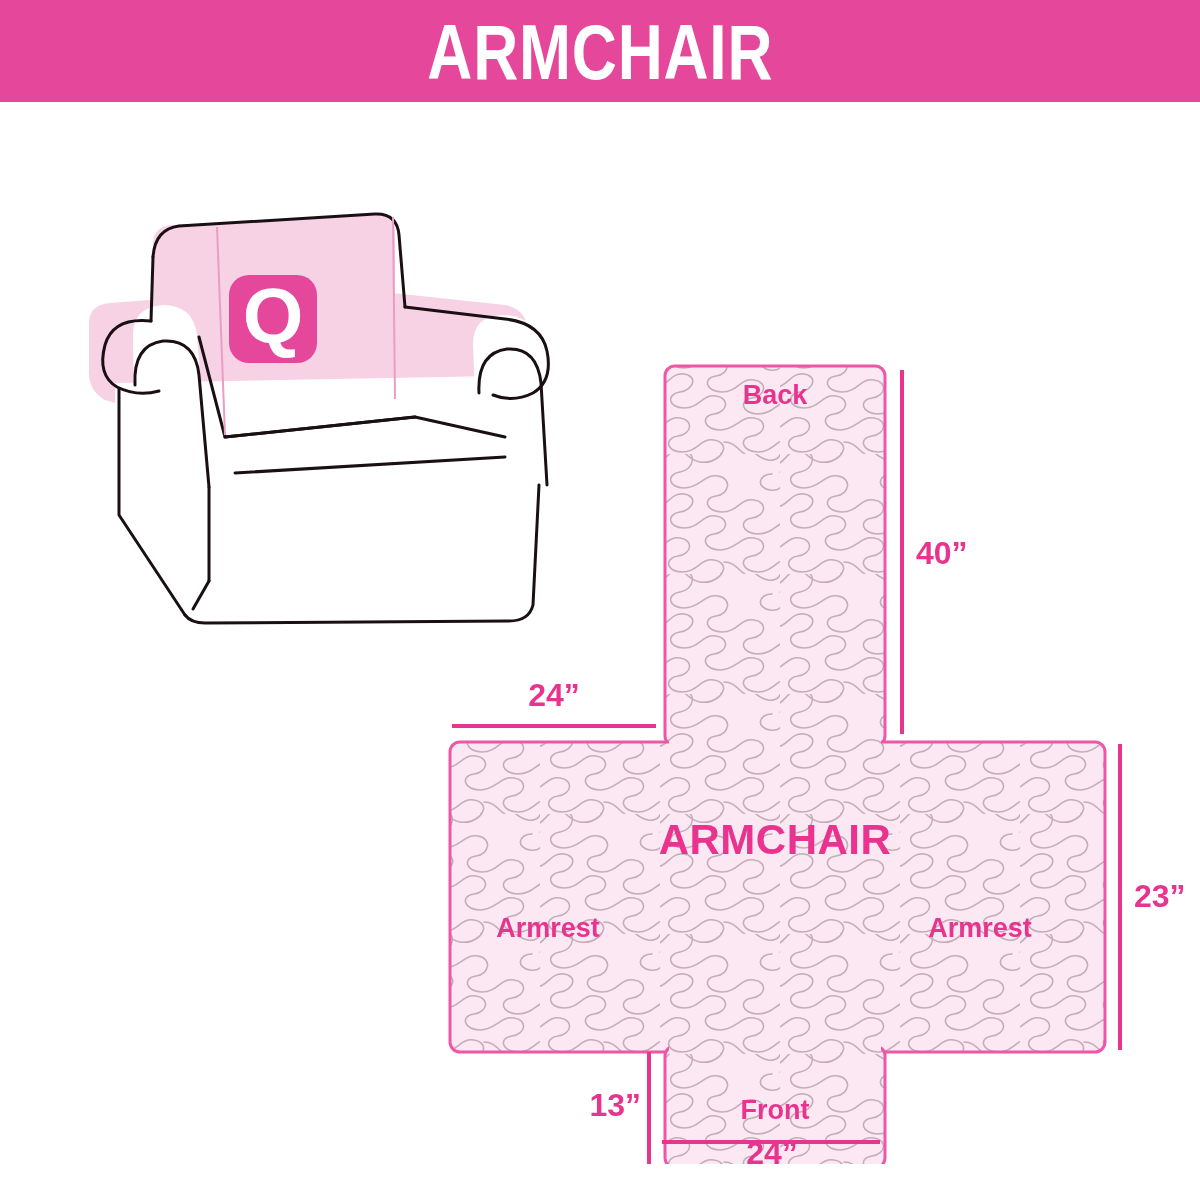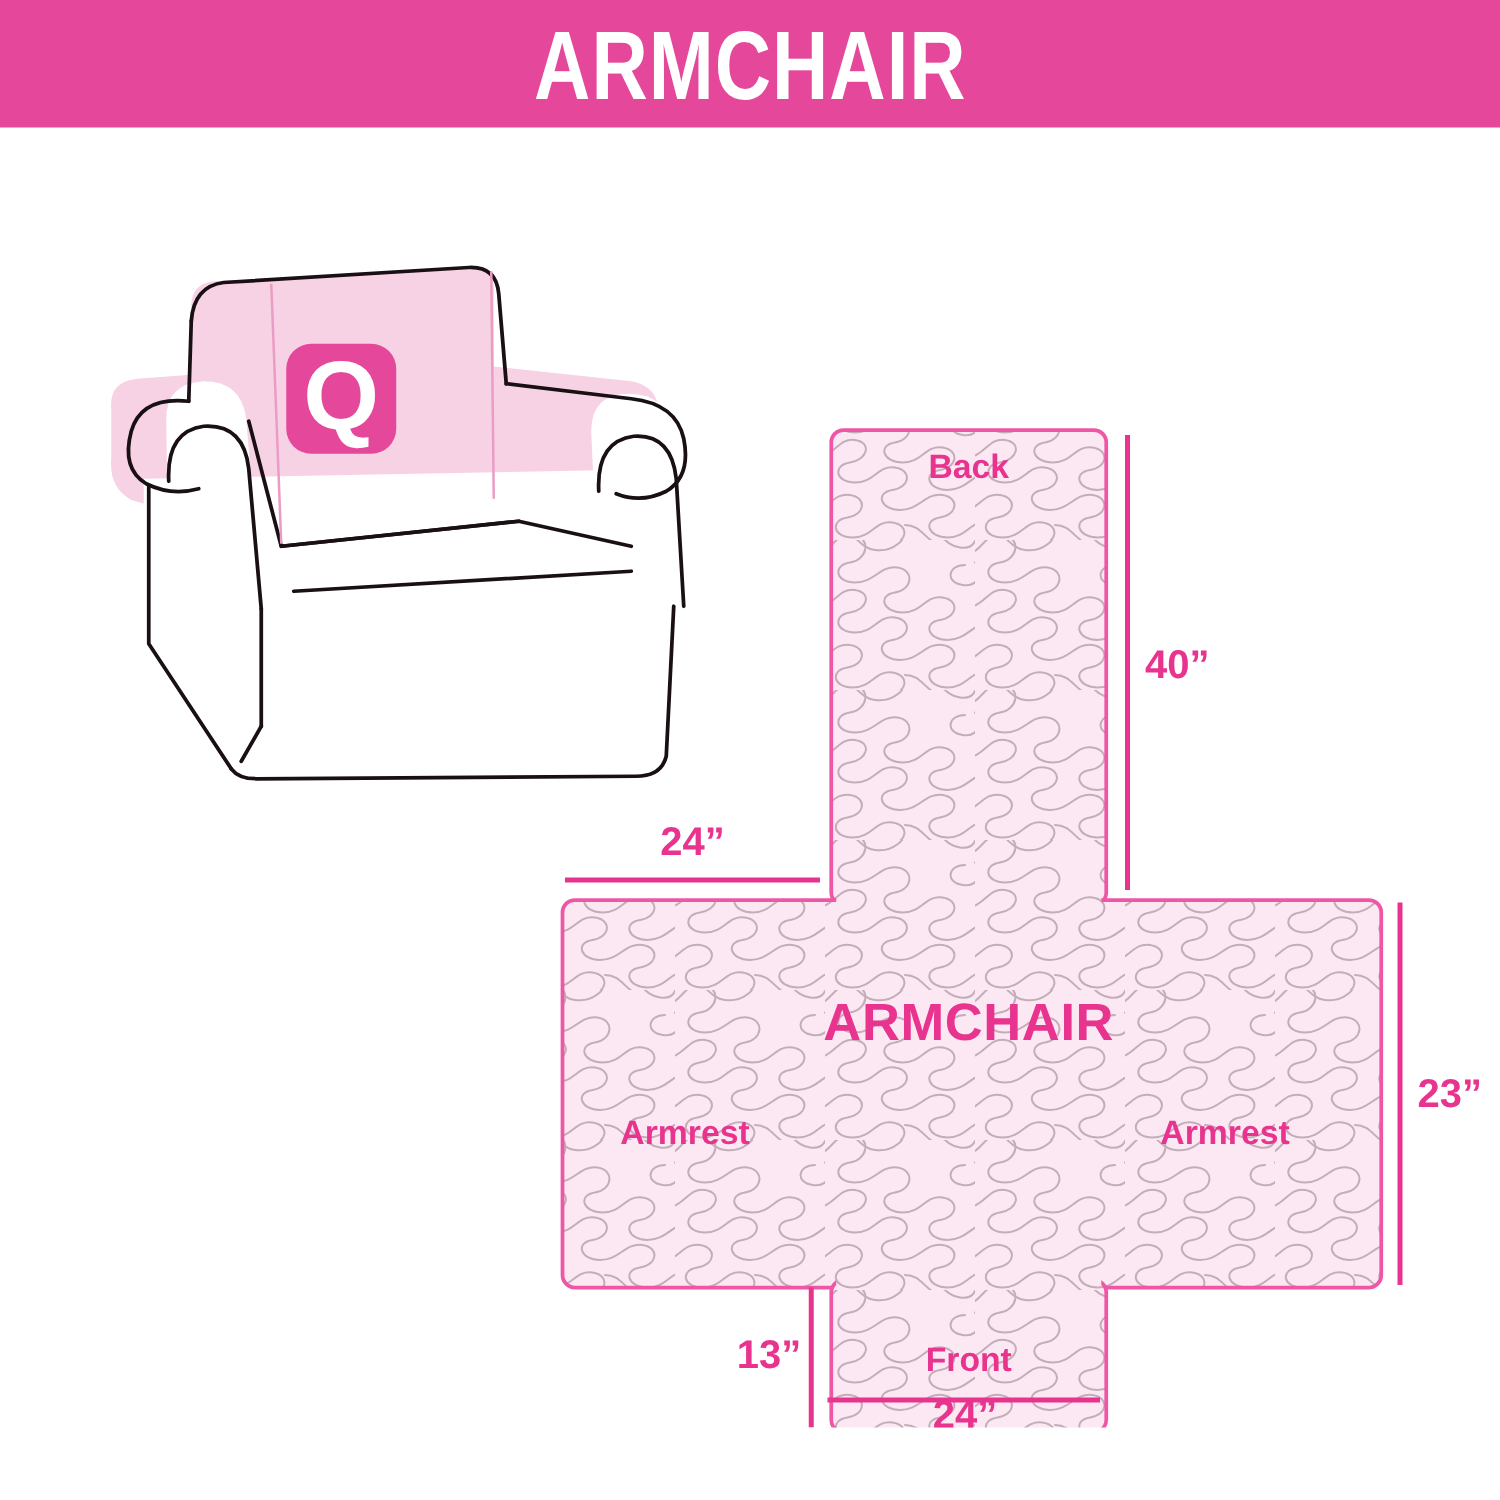--- a/index.html
+++ b/index.html
@@ -29,21 +29,21 @@
     transform-origin:center;
     white-space:nowrap;
     margin-top:2px;
   }
 
   
   .chair-wrap{position:absolute;left:75px;top:185px;width:520px;height:450px;}
   .chair-svg{display:block;width:520px;height:450px;}
 
   
-  .diagram-wrap{position:absolute;left:420px;top:312px;width:780px;height:830px;}
+  .diagram-wrap{position:absolute;left:420px;top:334px;width:780px;height:830px;}
   .diagram-svg{display:block;width:780px;height:830px;}
 
   .lbl{
     font-family:"Liberation Sans", sans-serif;
     font-weight:bold;
     fill:#e8348e;
   }
   .lbl-panel{font-size:27px;}
   .lbl-center{font-size:42px;letter-spacing:0.5px;}
   .lbl-dim{font-size:32px;}

